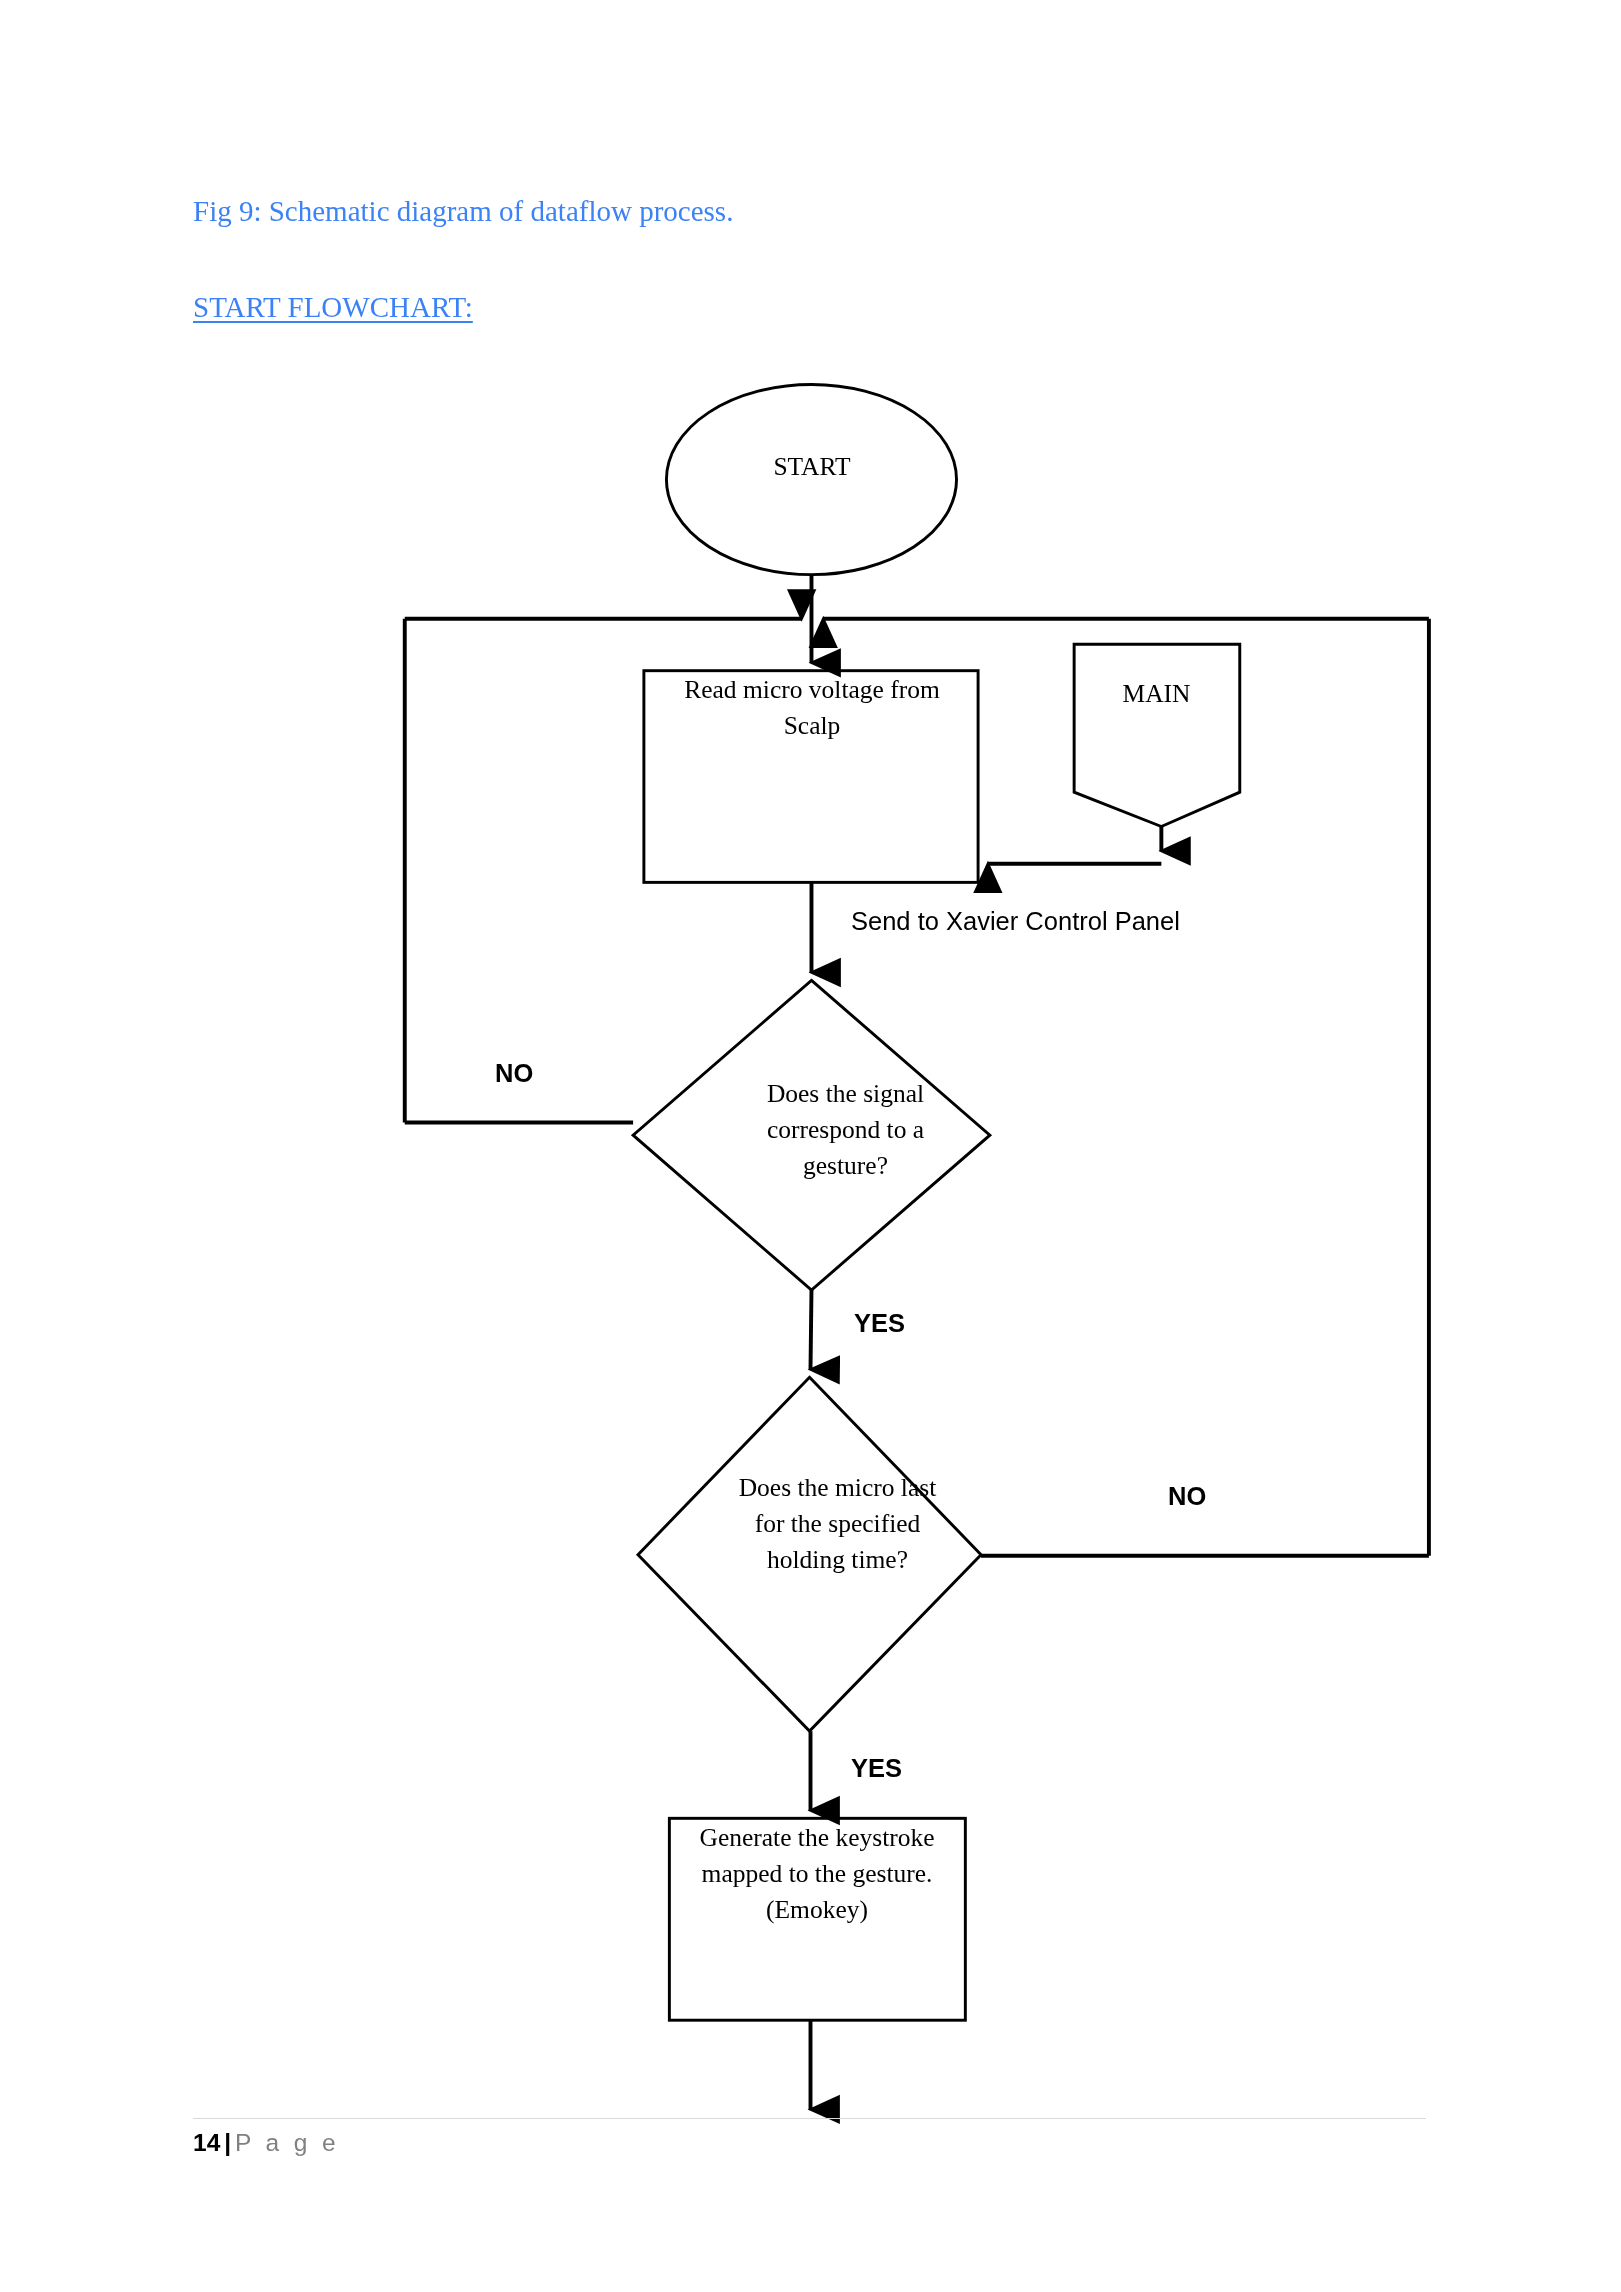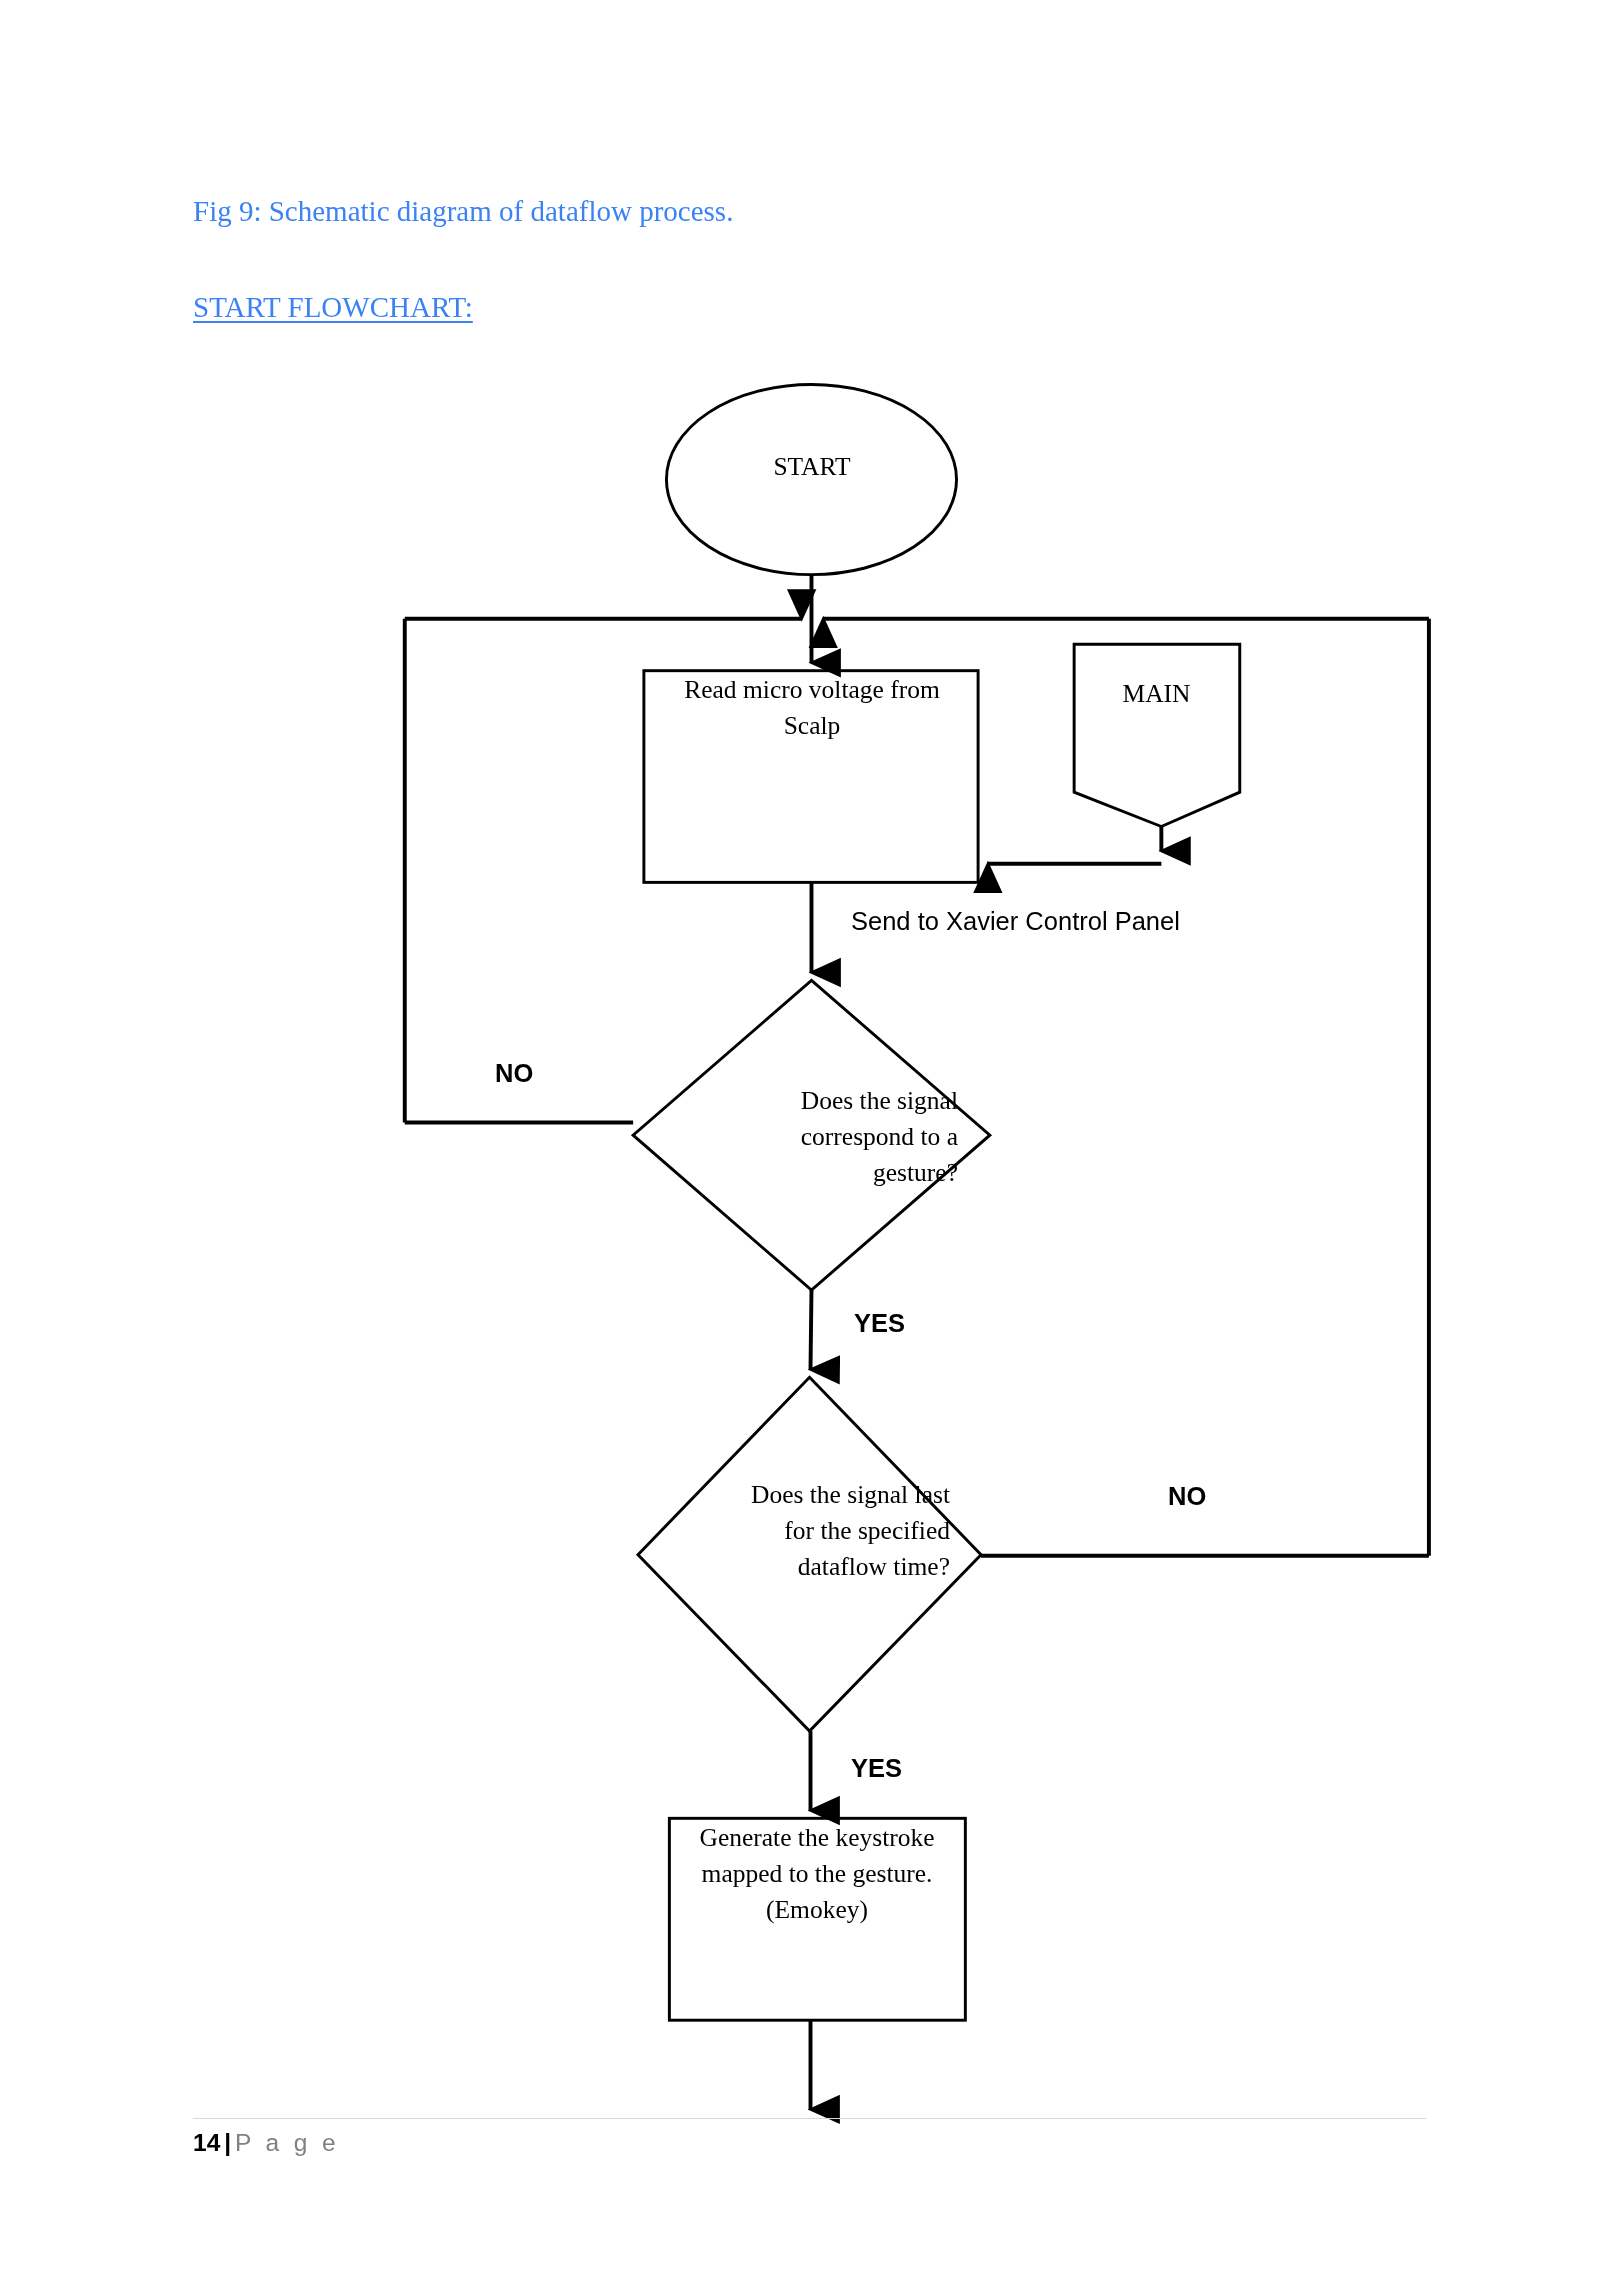--- a/index.html
+++ b/index.html
@@ -86,21 +86,21 @@
 
   
   .node-label {
     position: absolute;
     font-family: Liberation Serif, serif;
     font-size: 25.5px;
     color: #000000;
     line-height: 1.42;
   }
   .node-label.centered { text-align: center; }
-  .node-label.leftal   { text-align: right; margin-top: 7px; }
+  .node-label.leftal   { text-align: center; }
   .edge-label {
     position: absolute;
     font-family: "Liberation Sans", sans-serif;
     font-size: 25.5px;
     color: #000000;
     white-space: nowrap;
   }
   .edge-label.bold { font-weight: bold; }
 
   #label-start  { left: 667px; top: 449px;  width: 290px; }
@@ -171,21 +171,21 @@
   </svg>
 
   <div class="node-label centered" id="label-start">START</div>
 
   <div class="node-label centered" id="label-read">Read micro voltage from Scalp</div>
 
   <div class="node-label centered" id="label-main">MAIN</div>
 
   <div class="node-label leftal" id="label-dec1">Does the signal correspond to a gesture?</div>
 
-  <div class="node-label leftal" id="label-dec2">Does the signal last for the specified dataflow time?</div>
+  <div class="node-label leftal" id="label-dec2">Does the micro last for the specified holding time?</div>
 
   <div class="node-label centered" id="label-gen">Generate the keystroke mapped to the gesture. (Emokey)</div>
 
   <div class="edge-label" id="label-send">Send to Xavier Control Panel</div>
 
   <div class="edge-label bold" id="label-no-1">NO</div>
 
   <div class="edge-label bold" id="label-yes-1">YES</div>
 
   <div class="edge-label bold" id="label-no-2">NO</div>

